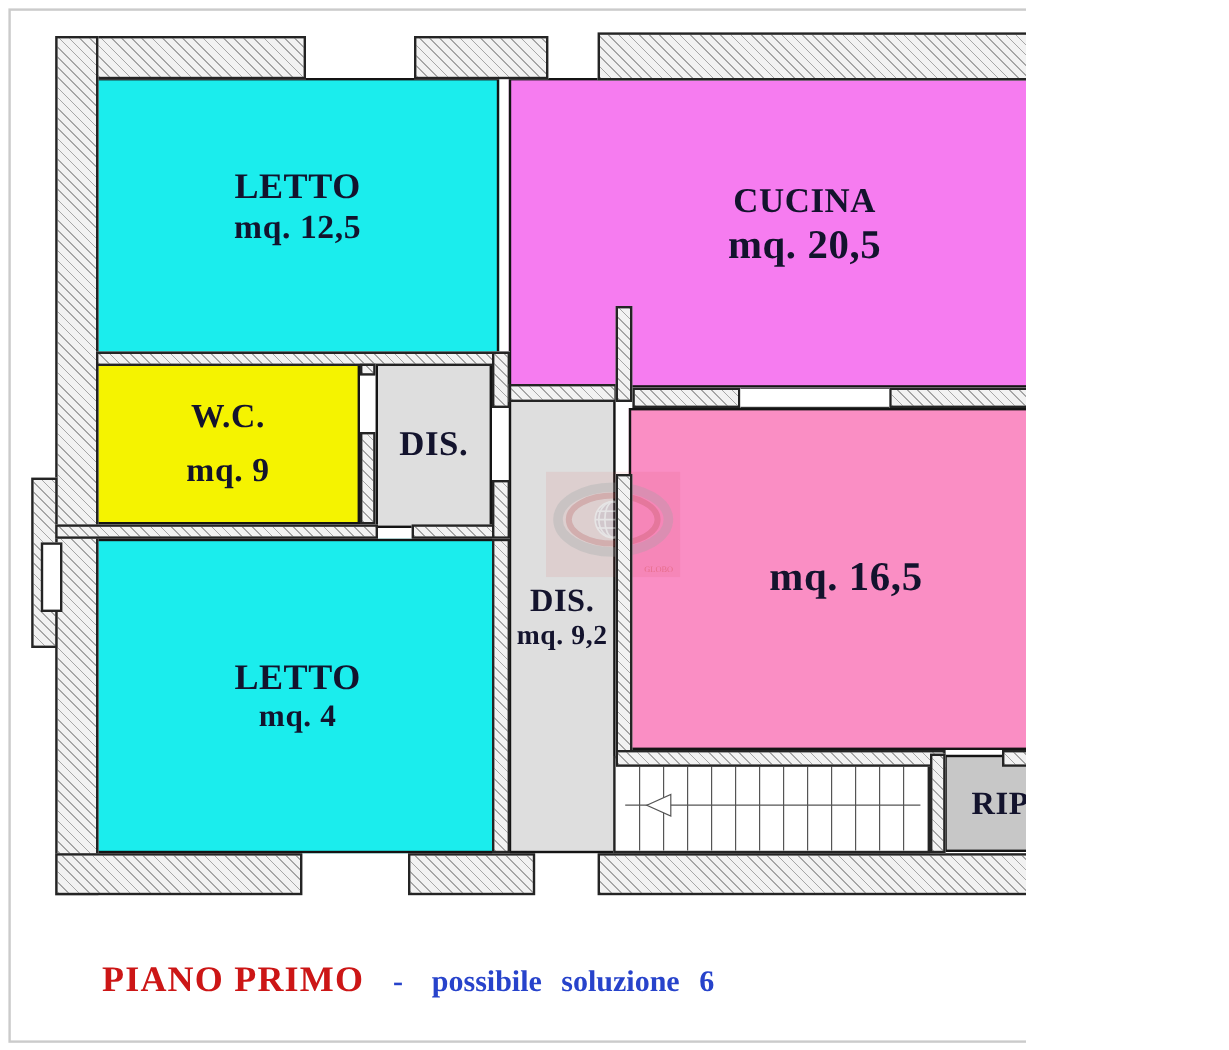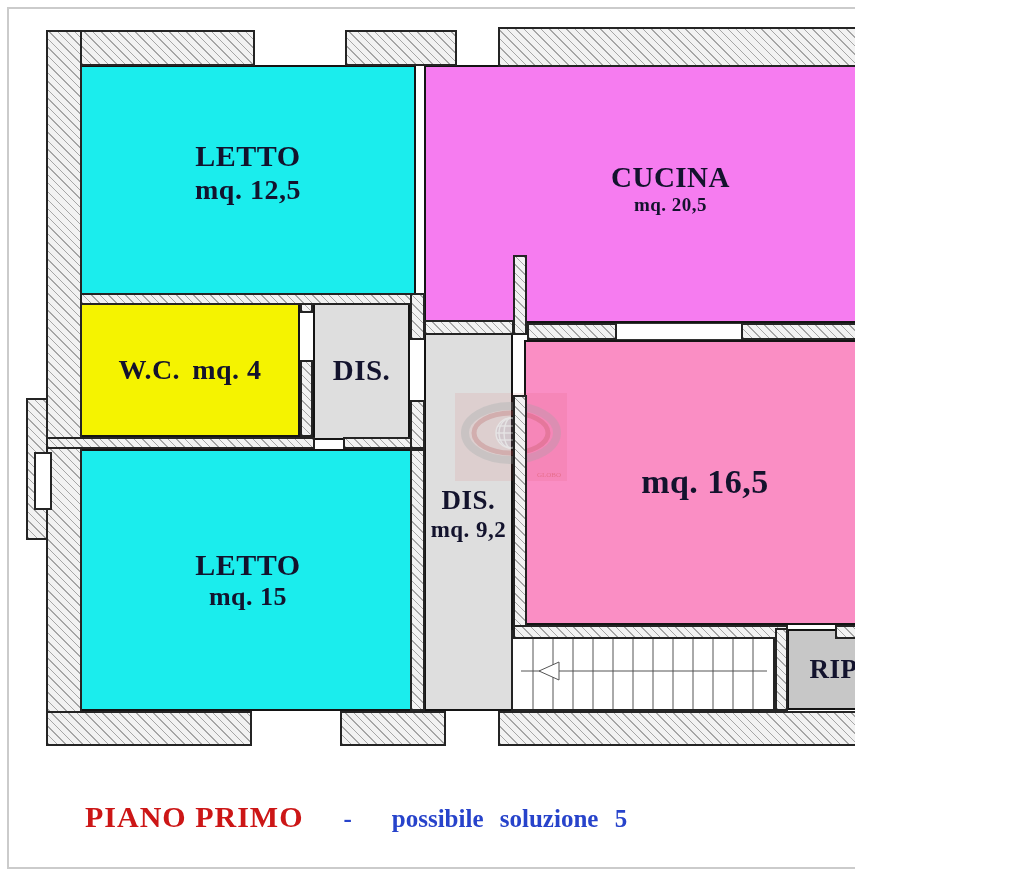--- a/index.html
+++ b/index.html
@@ -15,49 +15,49 @@
     background-color:#f2f2f2;
     background-image:repeating-linear-gradient(45deg,#a6a6a6 0px,#a6a6a6 1px,transparent 1px,transparent 6px);
     border:2px solid #242424;
   }
   .gap{position:absolute;background:#ffffff;z-index:4;box-sizing:border-box;}
   .win{position:absolute;background:#ffffff;border:2px solid #242424;z-index:4;box-sizing:border-box;}
   .parapet{position:absolute;background:#c2c2c2;z-index:1;}
   .rlabel{font-weight:bold;color:#13132d;text-align:center;line-height:1.18;letter-spacing:0.5px;z-index:5;}
   .stairs{position:absolute;left:511px;top:630px;width:264px;height:81px;background:#ffffff;border:2px solid #242424;box-sizing:border-box;z-index:2;}
   .watermark{position:absolute;left:455px;top:393px;width:112px;height:88px;z-index:2;opacity:0.55;}
-  .caption{position:absolute;left:85px;top:800px;display:flex;align-items:baseline;gap:40px;font-weight:bold;z-index:5;}
+  .caption{position:absolute;left:85px;top:800px;display:flex;align-items:baseline;gap:24px;font-weight:bold;z-index:5;}
   .caption .t{font-size:30px;letter-spacing:1px;}
   .caption .s{font-size:25px;word-spacing:10px;}
 </style>
 </head>
 <body>
 
 <div class="stage">
 
   <div class="frame"></div>
 
   <div class="room" style="left: 80px; top: 65px; width: 336px; height: 230px; background-color: rgb(27, 237, 237);">
     <div class="rlabel" style="font-size:30px;transform:translateY(-8px);">
       <div>LETTO</div>
       <div style="font-size:28px;">mq. 12,5</div>
     </div>
   </div>
 
   <div class="room" style="left: 424px; top: 65px; width: 462px; height: 258px; background-color: rgb(246, 124, 240);">
     <div class="rlabel" style="font-size:29px;transform:translateY(-6px);margin-left:31px;">
       <div>CUCINA</div>
-      <div style="font-size:19px;">mq. 20,5</div>
+      <div style="font-size:34px;">mq. 20,5</div>
     </div>
   </div>
 
   <div class="room" style="left: 80px; top: 303px; width: 220px; height: 134px; background-color: rgb(245, 243, 0);">
-    <div class="rlabel" style="font-size:28px;display:flex;gap:12px;flex-direction:row;">
+    <div class="rlabel" style="font-size:28px;display:flex;gap:12px;flex-direction:column;">
       <span>W.C.</span>
-      <span>mq. 4</span>
+      <span>mq. 9</span>
     </div>
   </div>
 
   <div class="room" style="left: 313px; top: 300px; width: 97px; height: 140px; background-color: rgb(222, 222, 222);">
     <div class="rlabel" style="font-size:29px;">
       <div>DIS.</div>
     </div>
   </div>
 
   <div class="room" style="left: 424px; top: 333px; width: 89px; height: 378px; background-color: rgb(222, 222, 222);">
@@ -69,21 +69,21 @@
 
   <div class="room" style="left: 524px; top: 340px; width: 362px; height: 285px; background-color: rgb(250, 142, 196);">
     <div class="rlabel" style="font-size:30px;">
       <div style="font-size:34px;">mq. 16,5</div>
     </div>
   </div>
 
   <div class="room" style="left: 80px; top: 449px; width: 336px; height: 262px; background-color: rgb(27, 237, 237);">
     <div class="rlabel" style="font-size:30px;">
       <div>LETTO</div>
-      <div style="font-size:26px;">mq. 15</div>
+      <div style="font-size:26px;">mq. 4</div>
     </div>
   </div>
 
 
   <div class="room" style="left: 787px; top: 629px; width: 98px; height: 81px; border-width: 2px; background-color: rgb(199, 199, 199);">
     <div class="rlabel" style="font-size:27px;">
       <div>RIP.</div>
     </div>
   </div>
 
@@ -158,16 +158,16 @@
   <div class="win" style="left:885px;top:73px;width:35px;height:119px;"></div>
   <div class="win" style="left:893px;top:83px;width:19px;height:99px;"></div>
 
   <div class="parapet" style="left:920px;top:36px;width:85px;height:4px;"></div>
   <div class="parapet" style="left:1002px;top:36px;width:4px;height:713px;"></div>
   <div class="parapet" style="left:920px;top:745px;width:85px;height:4px;"></div>
 
   <div class="caption">
     <span class="t" style="color: rgb(204, 22, 22);">PIANO PRIMO</span>
     <span class="s" style="color: rgb(39, 67, 203);">-</span>
-    <span class="s" style="color: rgb(39, 67, 203);">possibile soluzione 5</span>
+    <span class="s" style="color: rgb(39, 67, 203);">possibile soluzione 6</span>
   </div>
 
 </div>
 
 </body></html>

